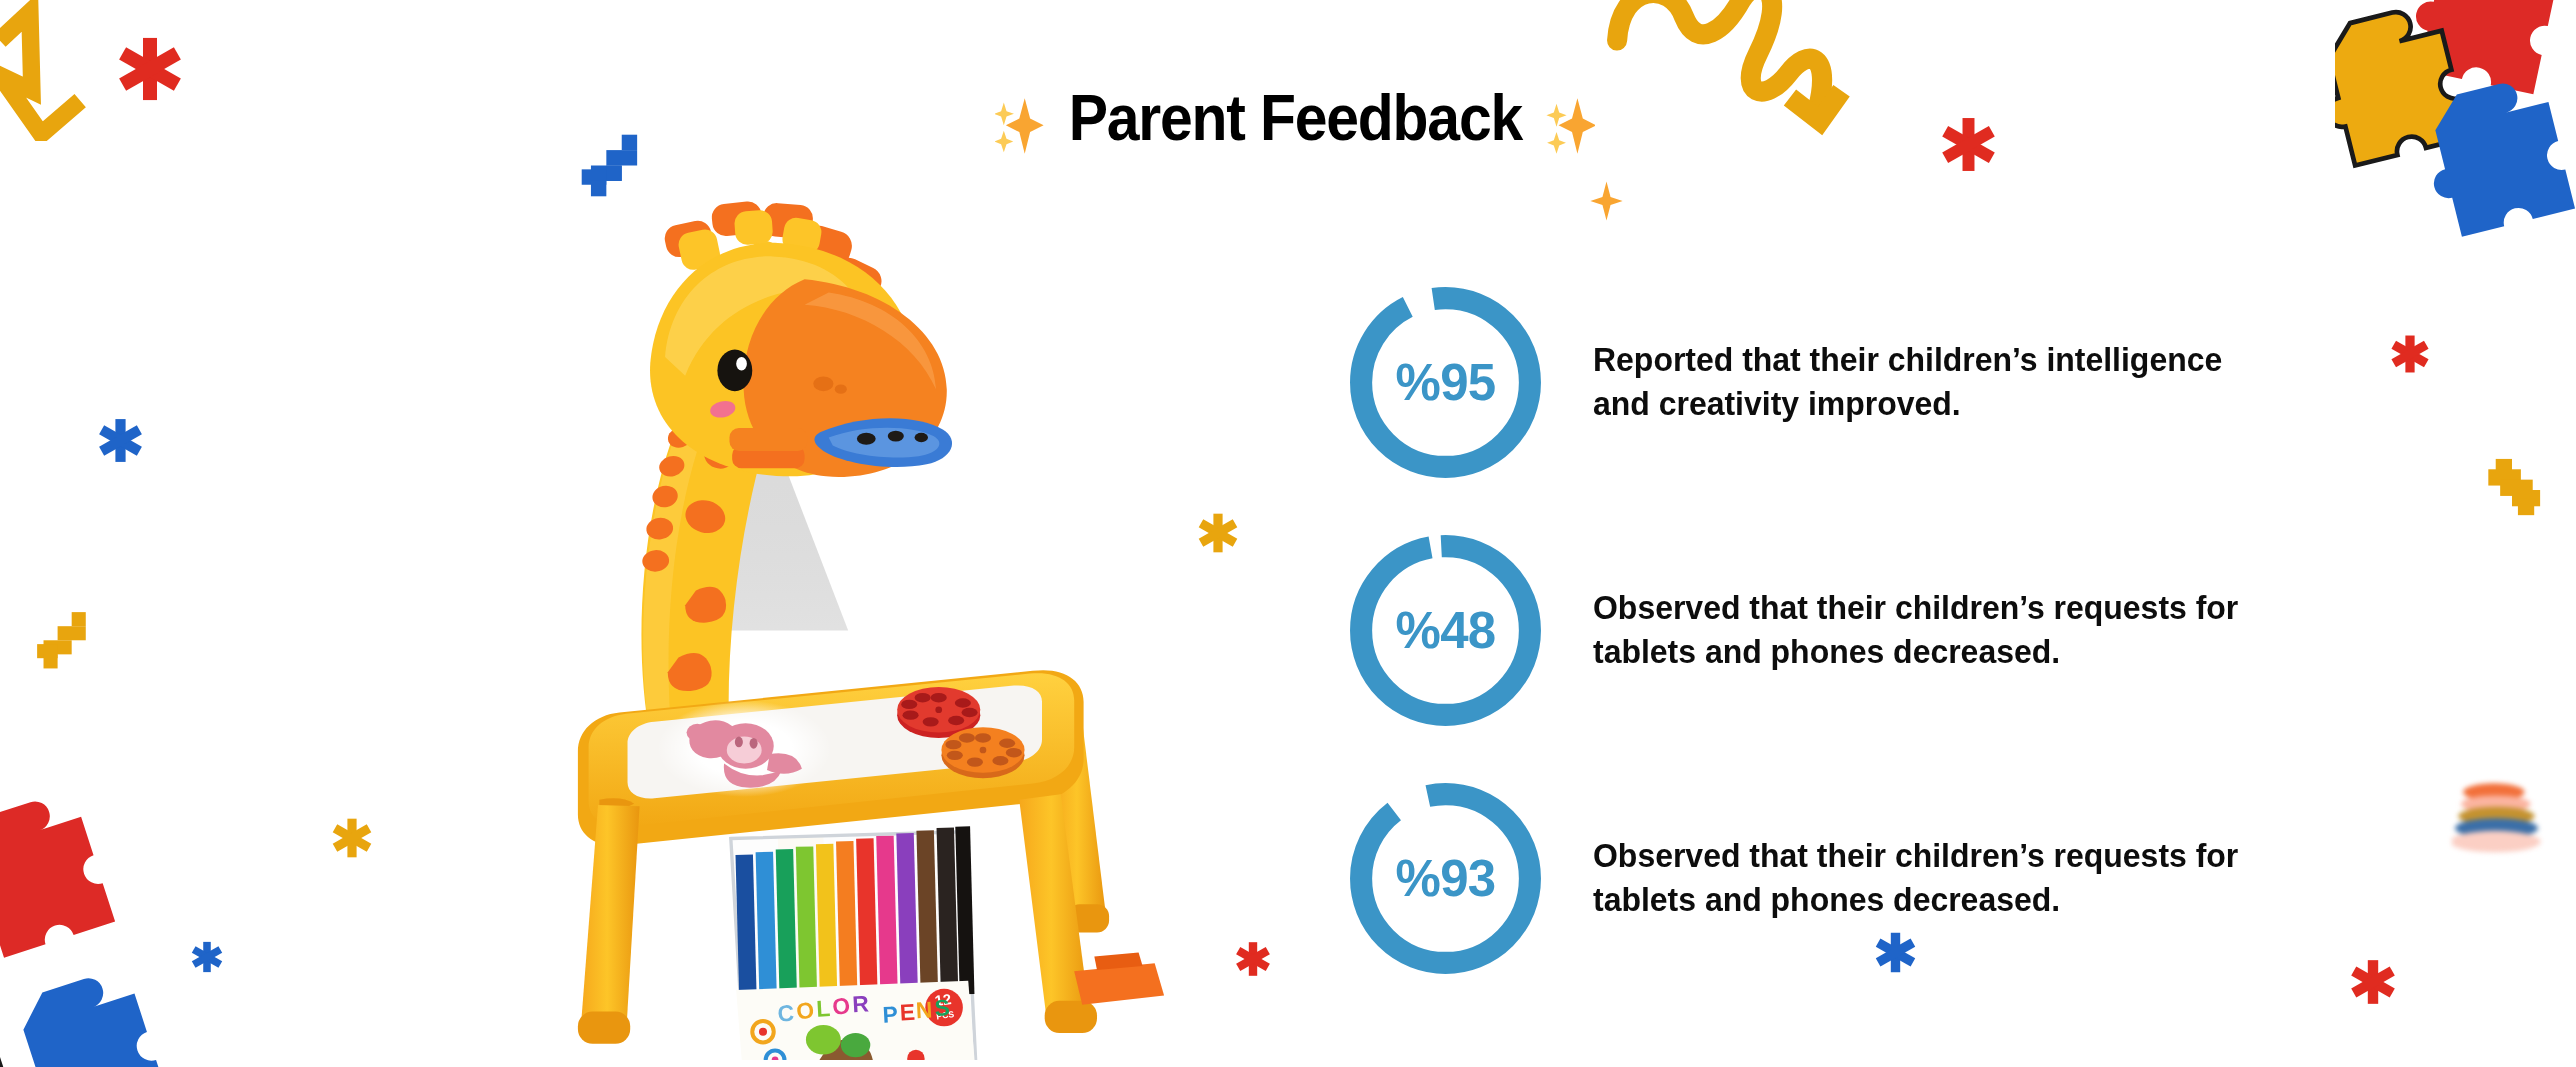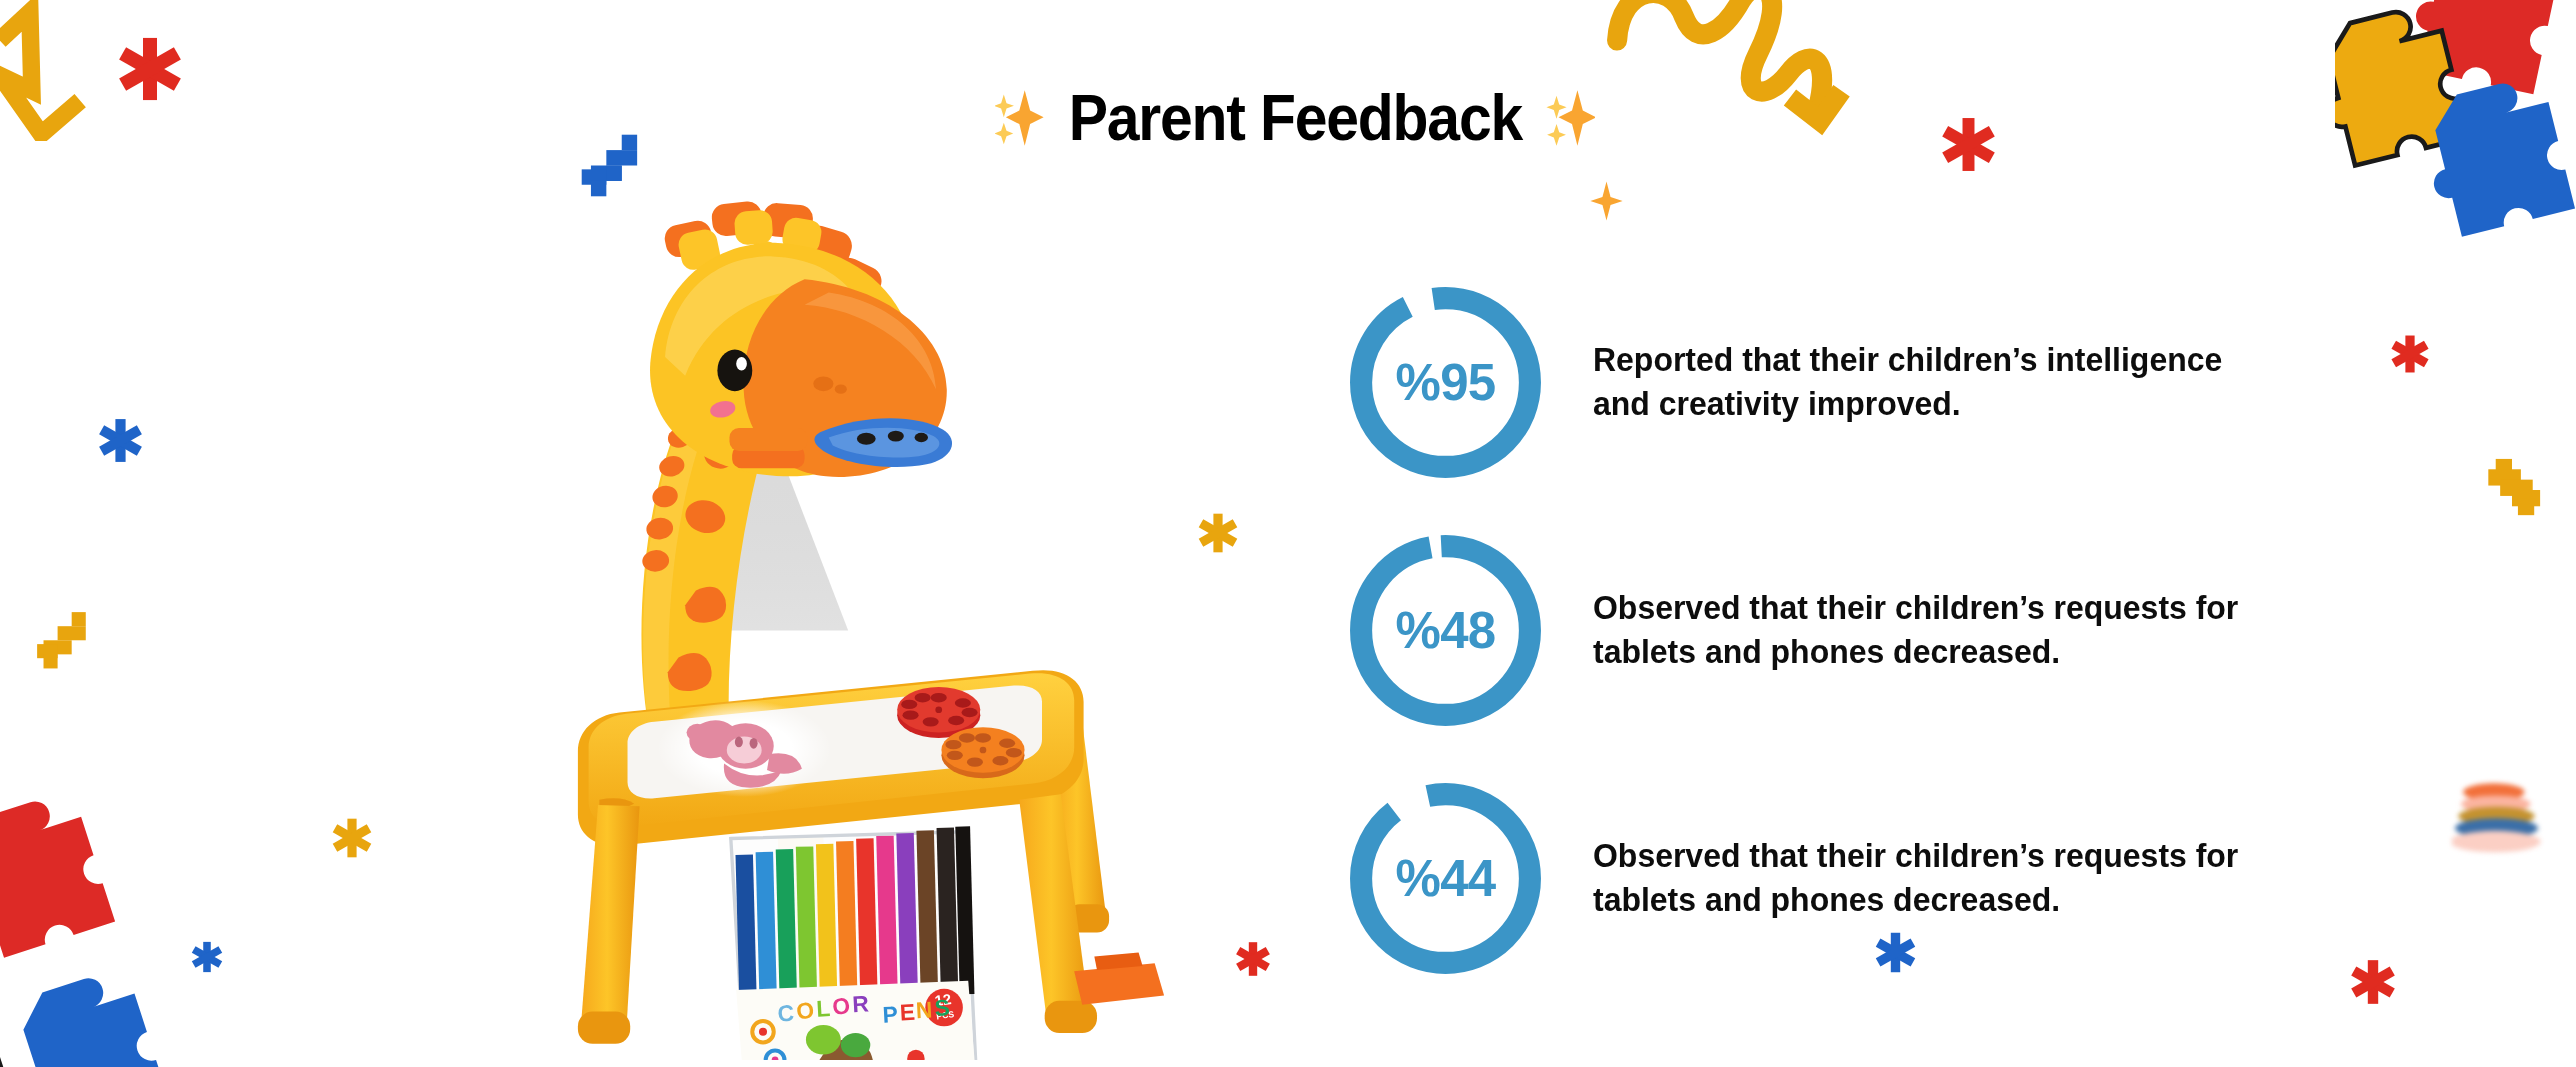--- a/index.html
+++ b/index.html
@@ -7,21 +7,21 @@
   body { font-family:"Liberation Sans", sans-serif; position:relative; }
 
   #stage { position:relative; width:2576px; height:1067px; background:#fff; overflow:hidden; }
 
   
   .deco { position:absolute; pointer-events:none; }
 
   
   #title-wrap {
     position:absolute; left:926px; top:81px; width:738px;
-    display:flex; align-items:center; justify-content:center; gap:4px;
+    display:flex; align-items:flex-end; justify-content:center; gap:4px;
   }
   #page-title {
     font-family:"Liberation Sans", sans-serif;
     font-weight:bold; font-size:64px; color:#000; letter-spacing:-1.3px;
     white-space:nowrap; transform:scaleX(0.92); transform-origin:center;
   }
   .sparkle { width:50px; height:58px; flex:0 0 auto; }
 
   
   #product { position:absolute; left:429px; top:161px; width:778px; height:899px; }
@@ -470,21 +470,21 @@
         <div class="ring-label">%48</div>
       </div>
       <div class="stat-text">Observed that their children’s requests for tablets and phones decreased.</div>
     </div>
 
     <div class="stat-row">
       <div class="ring-wrap">
         <svg viewBox="0 0 100 100">
           <circle cx="50" cy="50" r="42" fill="none" stroke="#3b95c7" stroke-width="11" stroke-dasharray="245.3 18.5" stroke-dashoffset="9.2" transform="rotate(-90 50 50)"></circle>
         </svg>
-        <div class="ring-label">%44</div>
+        <div class="ring-label">%93</div>
       </div>
       <div class="stat-text">Observed that their children’s requests for tablets and phones decreased.</div>
     </div>
 
   </div>
 
 </div>
 
 
 </body></html>

